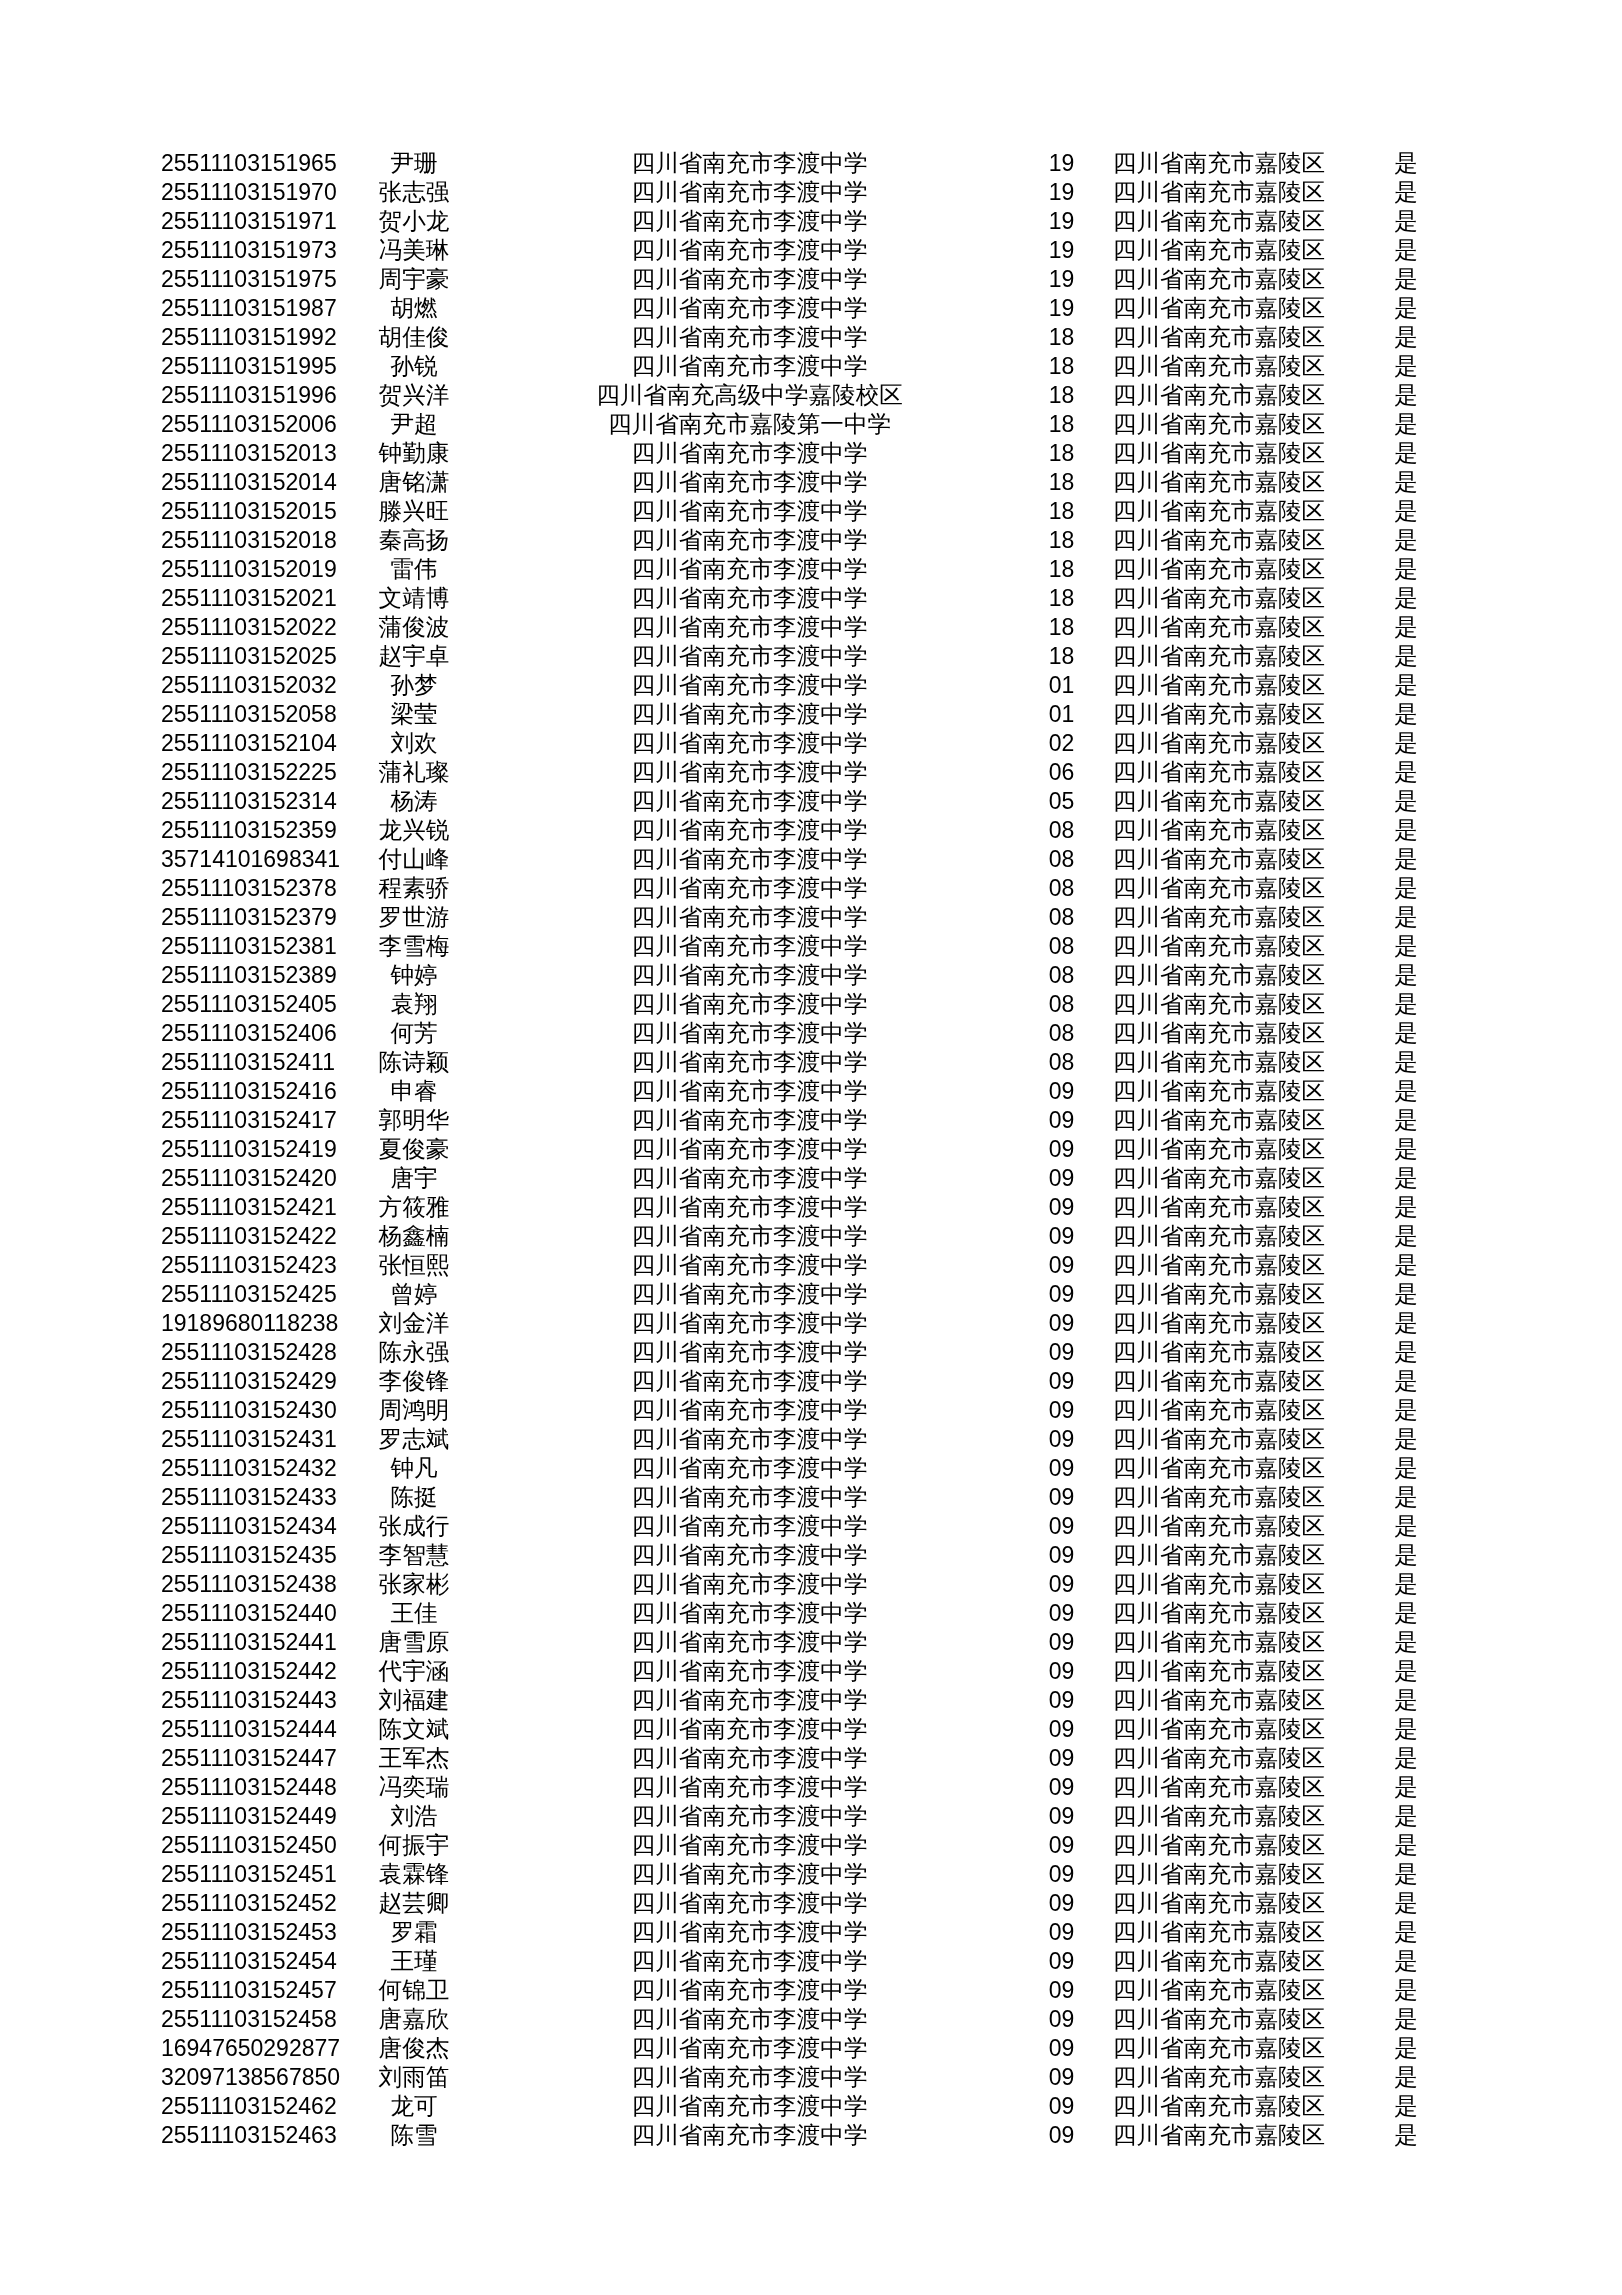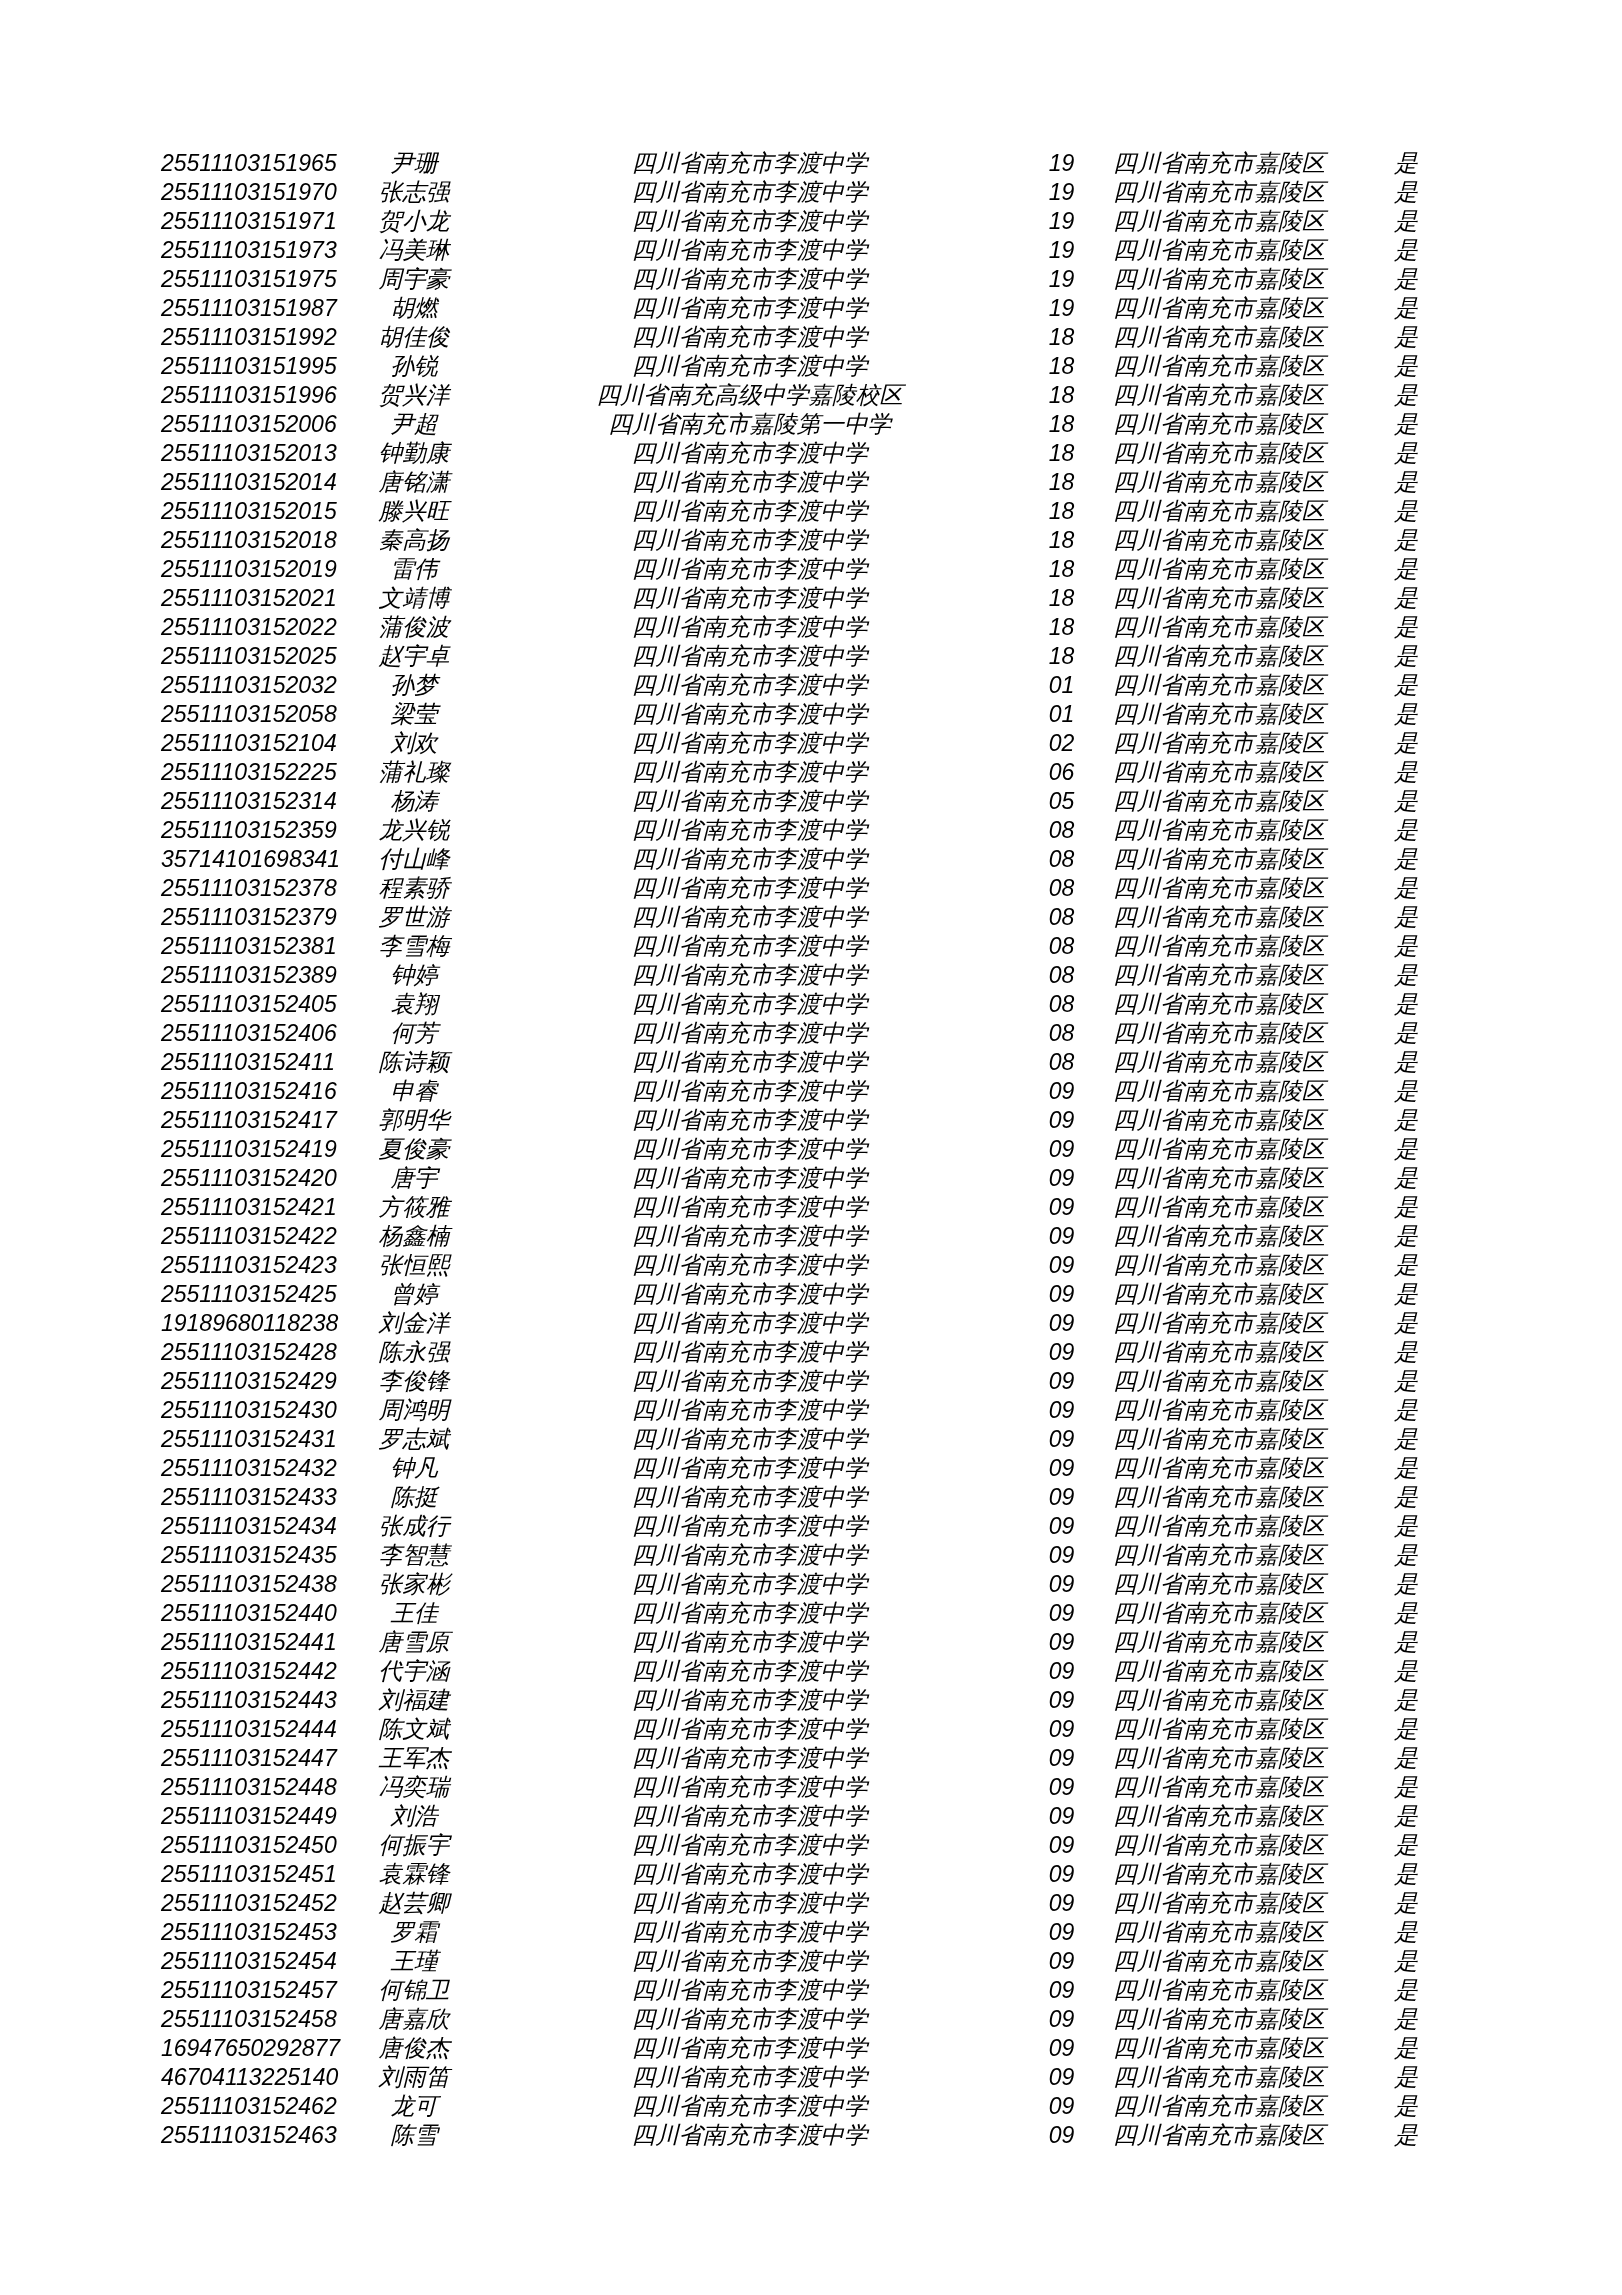--- a/index.html
+++ b/index.html
@@ -8,21 +8,20 @@
     background: #ffffff;
   }
   .page {
     position: relative;
     width: 1623px;
     height: 2295px;
     background: #ffffff;
     overflow: hidden;
     font-family: "Liberation Sans", sans-serif;
     color: #000000;
-    font-style: italic;
   }
   .table {
     position: absolute;
     top: 149px;
     left: 0;
     width: 1623px;
   }
   .row {
     position: relative;
     height: 29px;
@@ -643,21 +642,21 @@
   <div class="row">
     <span class="cell num c-id">16947650292877</span>
     <span class="cell zh  c-name">唐俊杰</span>
     <span class="cell zh  c-school">四川省南充市李渡中学</span>
     <span class="cell num c-class">09</span>
     <span class="cell zh  c-district">四川省南充市嘉陵区</span>
     <span class="cell zh  c-confirm">是</span>
   </div>
 
   <div class="row">
-    <span class="cell num c-id">46704113225140</span>
+    <span class="cell num c-id">32097138567850</span>
     <span class="cell zh  c-name">刘雨笛</span>
     <span class="cell zh  c-school">四川省南充市李渡中学</span>
     <span class="cell num c-class">09</span>
     <span class="cell zh  c-district">四川省南充市嘉陵区</span>
     <span class="cell zh  c-confirm">是</span>
   </div>
 
   <div class="row">
     <span class="cell num c-id">25511103152462</span>
     <span class="cell zh  c-name">龙可</span>

